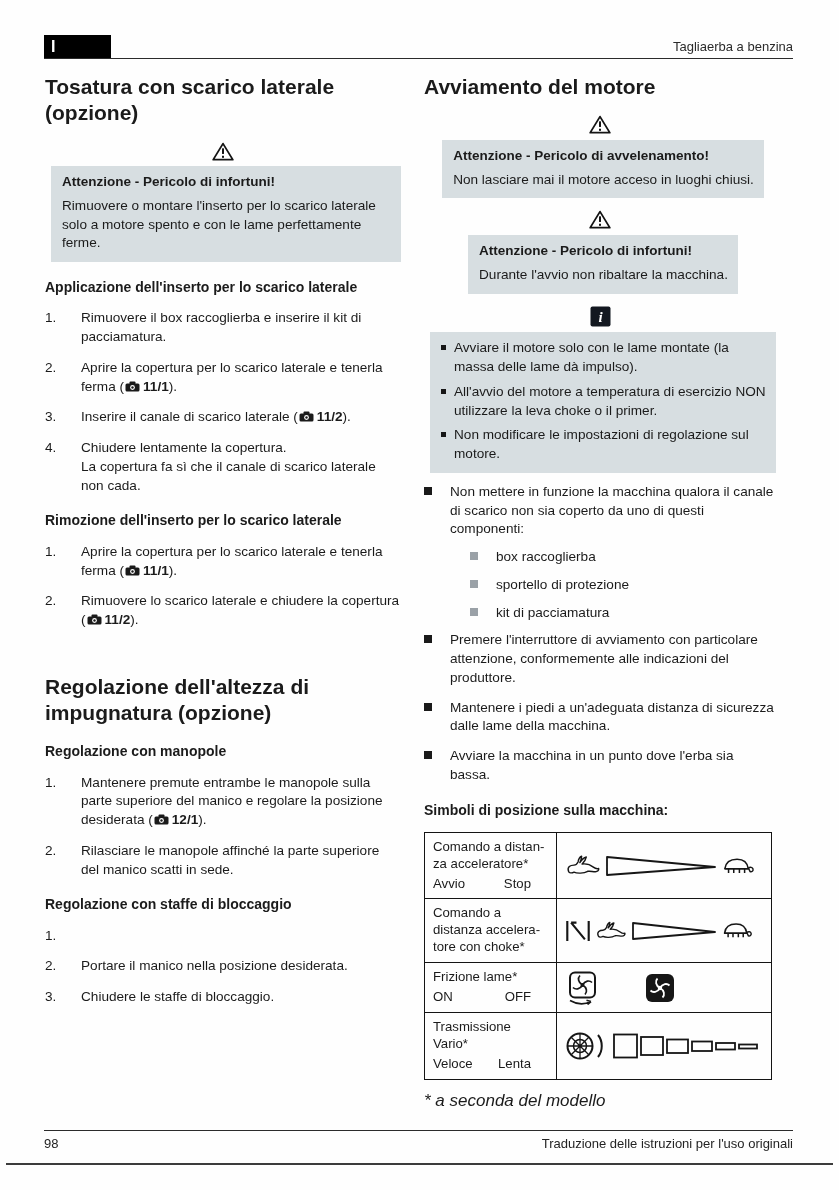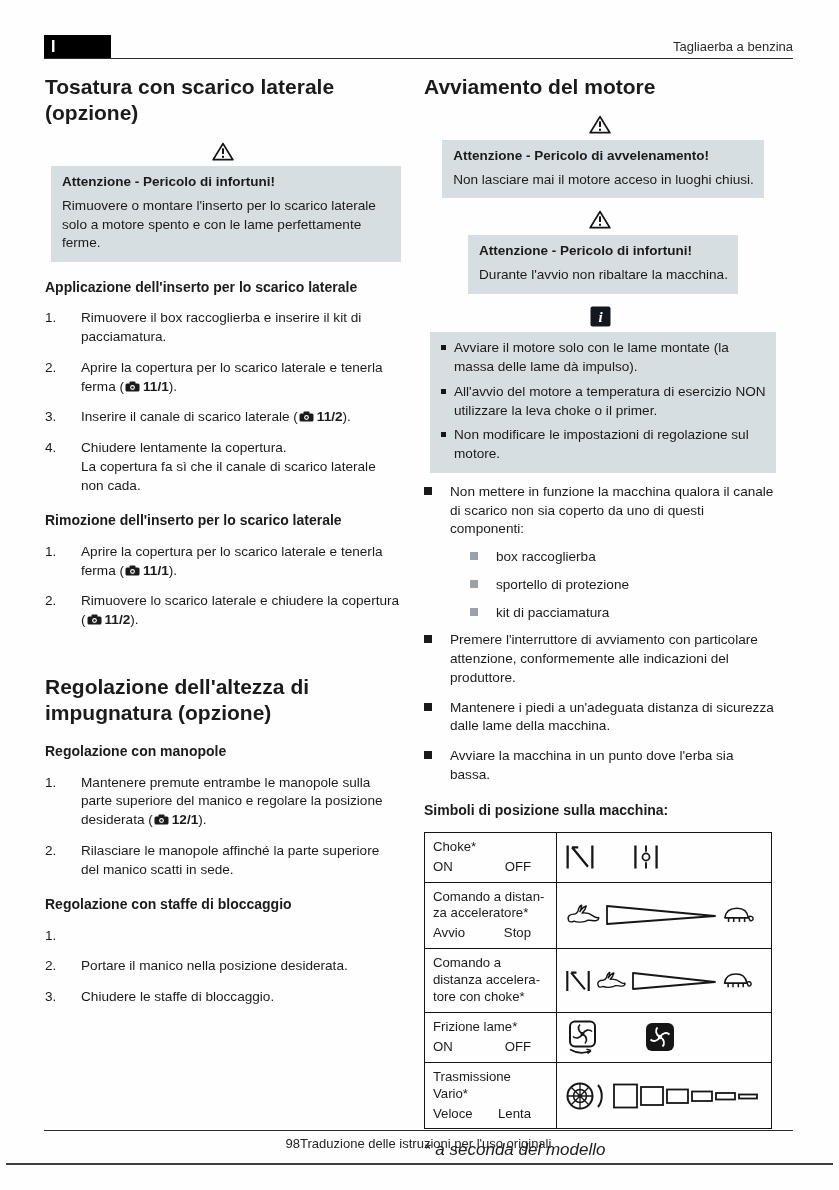--- a/index.html
+++ b/index.html
@@ -53,21 +53,21 @@
   table.symtable{border-collapse:collapse;width:348px;margin-top:6px;}
   .symtable td{border:1.5px solid #141414;padding:6px 6px 6px 8px;font-size:13.2px;line-height:1.28;vertical-align:middle;}
   td.lbl{width:120px;}
   .lbl-line{display:block;}
   .onoff{display:flex;justify-content:space-between;width:98px;margin-top:3px;}
   td.syms .symrow{display:flex;align-items:center;}
   .g36{margin-left:36px;} .g46{margin-left:46px;} .g8{margin-left:8px;} .g4{margin-left:4px;}
   .footnote{font-style:italic;font-size:17px;margin-top:9px;}
 
   
-  .footer{position:absolute;left:44px;width:749px;top:1130px;border-top:1.6px solid #2b2b2b;padding-top:5px;display:flex;justify-content:center;font-size:13px;color:#242424;}
+  .footer{position:absolute;left:44px;width:749px;top:1130px;border-top:1.6px solid #2b2b2b;padding-top:5px;display:flex;justify-content:space-between;font-size:13px;color:#242424;}
   .bottom-edge{position:absolute;left:6px;right:6px;top:1163px;height:2px;background:#3c3c3c;}
 </style>
 </head>
 <body>
 
 <div class="page">
 
   <div class="header">
     <div class="country-tab">
       <span>I</span>
@@ -293,42 +293,20 @@
             <span class="sq"></span>
           </span>
         <span class="txt">Avviare la macchina in un punto dove l'erba sia bassa.</span>
       </div>
     </div>
 
     <h2 class="sub">Simboli di posizione sulla macchina:</h2>
 
     <table class="symtable">
       <tbody>
-          <tr>
-        <td class="lbl">
-          <span class="lbl-line">Choke*</span>
-          <span class="onoff">
-                <span>ON</span>
-                <span>OFF</span>
-              </span>
-        </td>
-        <td class="syms">
-          <div class="symrow">
-            <svg width="30" height="28" viewBox="0 0 34 30">
-              <path d="M3 2 V28 M31 2 V28" stroke="#161616" stroke-width="2.6" fill="none"></path>
-              <path d="M8 4 H15 M8 4 L26 26" stroke="#161616" stroke-width="2.6" fill="none"></path>
-            </svg>
-            <svg class="g36" width="30" height="28" viewBox="0 0 34 30">
-              <path d="M5 2 V28 M29 2 V28" stroke="#161616" stroke-width="2.6" fill="none"></path>
-              <path d="M17 2 V9 M17 21 V28" stroke="#161616" stroke-width="2.2" fill="none"></path>
-              <circle cx="17" cy="15" r="4" fill="none" stroke="#161616" stroke-width="2"></circle>
-            </svg>
-          </div>
-        </td>
-      </tr>
       <tr>
         <td class="lbl">
           <span class="lbl-line">Comando a distan-</span>
           <span class="lbl-line">za acceleratore*</span>
           <span class="onoff">
                 <span>Avvio</span>
                 <span>Stop</span>
               </span>
         </td>
         <td class="syms">

